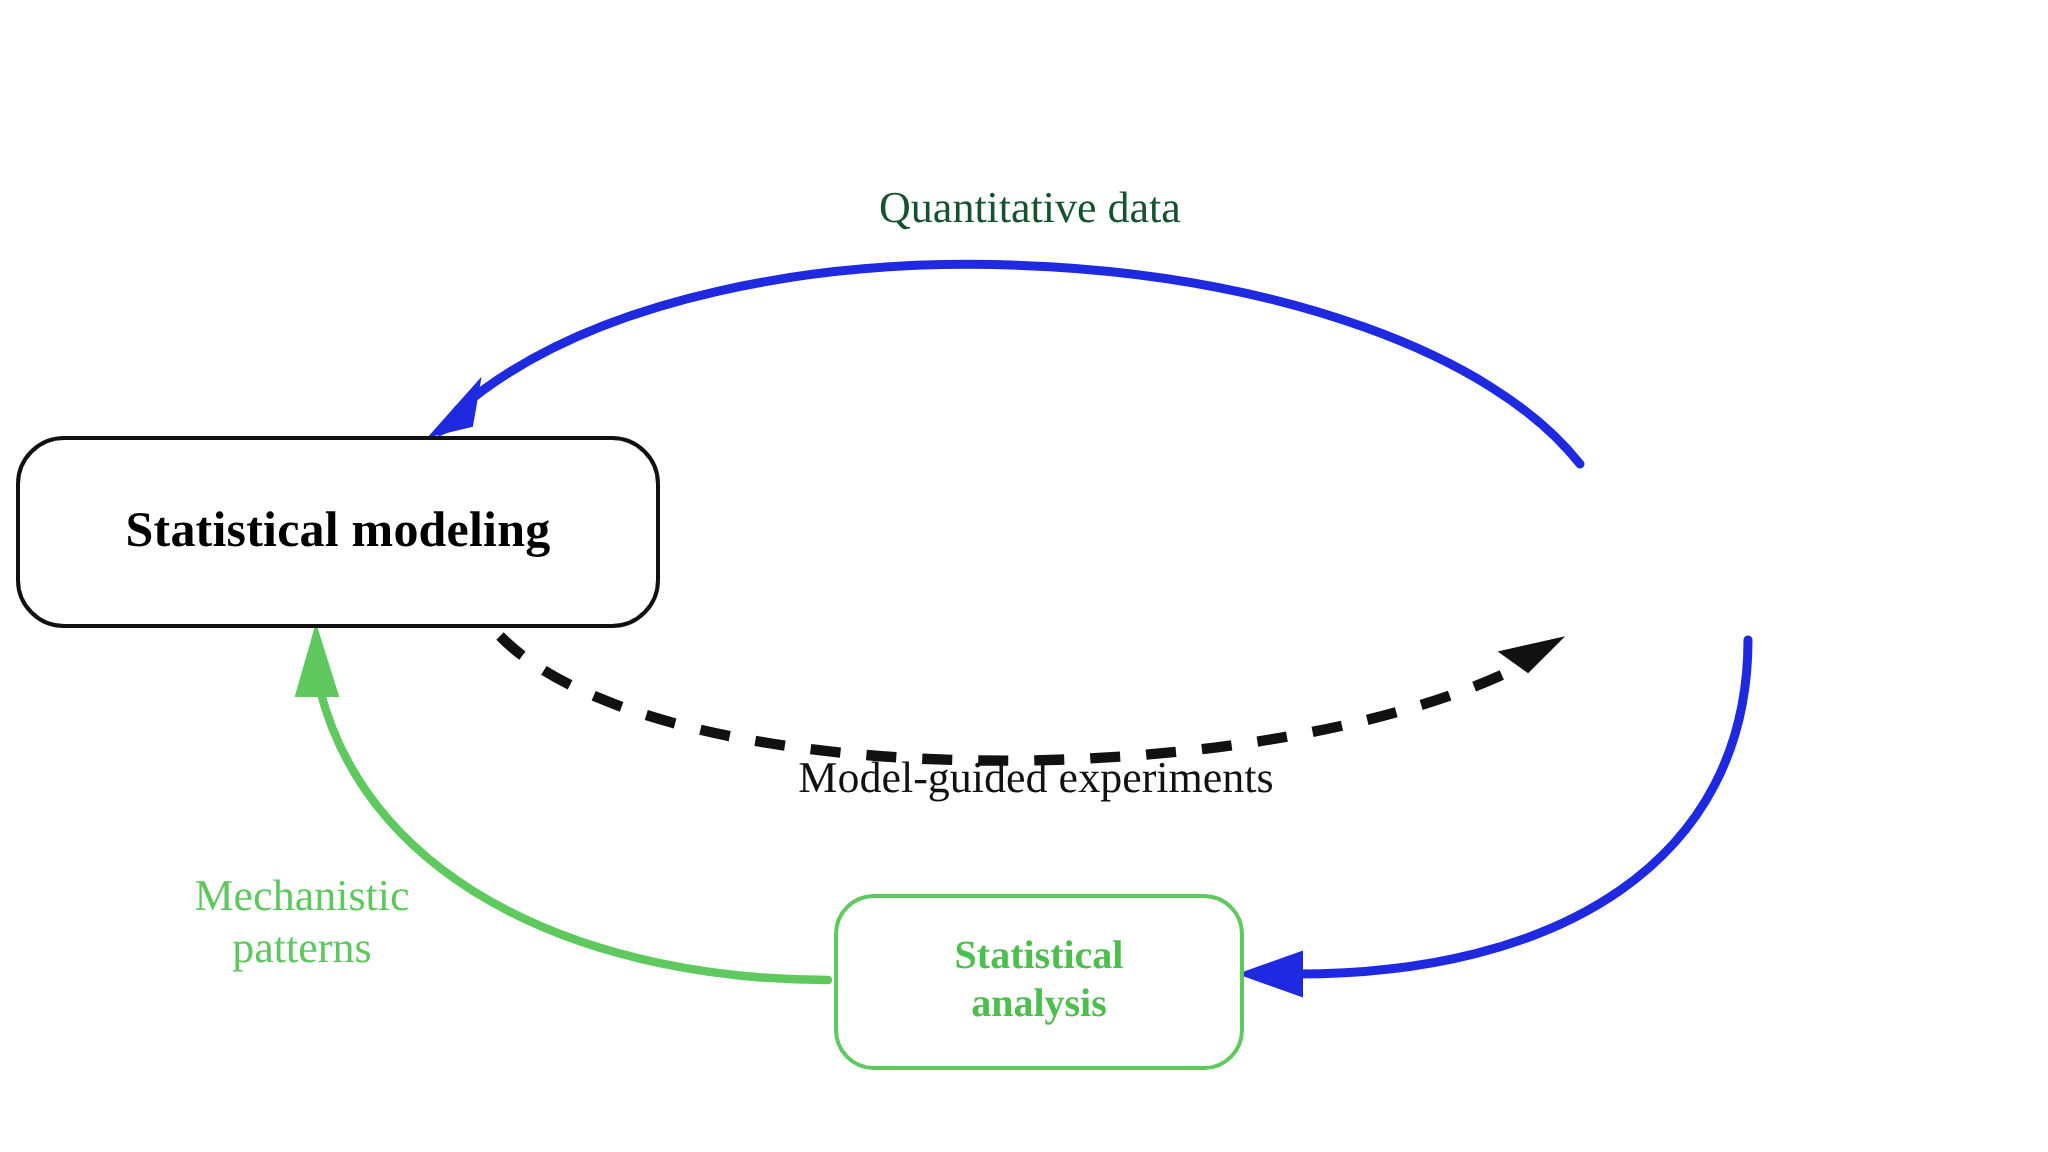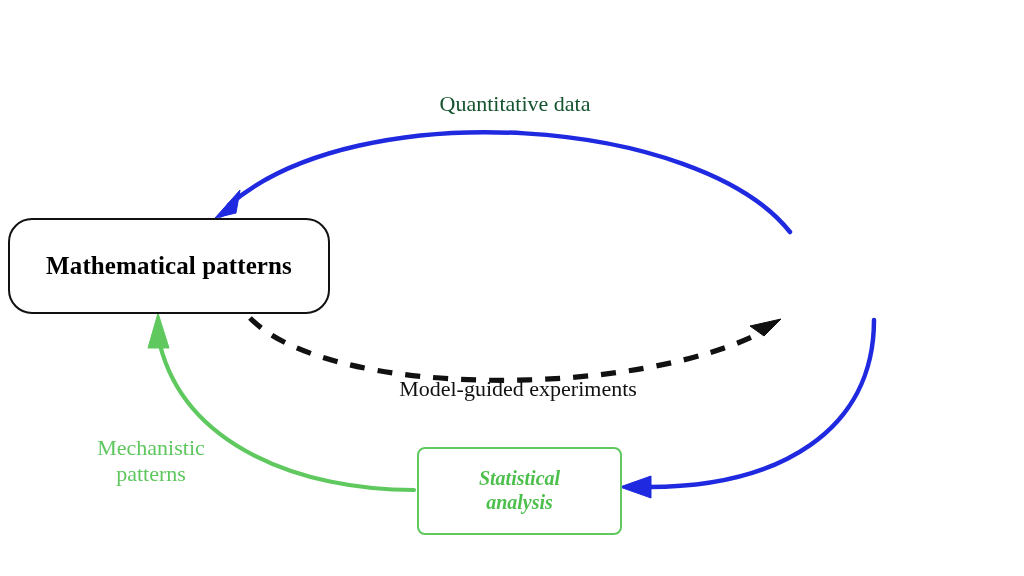--- a/index.html
+++ b/index.html
@@ -59,24 +59,23 @@
     color: #1f2ae0;
     font-size: 20px;
     padding: 0 10px;
   }
   #node-stats {
     left: 417px;
     top: 447px;
     width: 205px;
     height: 88px;
     border: 2.4px solid #5fc95f;
-    border-radius: 8px;
+    border-radius: 20px;
     color: #4cbf4c;
     font-size: 20px;
-    font-style: italic;
   }
   .edge-label {
     position: absolute;
     text-align: center;
     line-height: 1.2;
     white-space: pre-line;
   }
   #label-quant {
     left: 390px;
     top: 64px;
@@ -125,21 +124,21 @@
       <path d="M 620 487 L 651 476 L 651 498 Z" fill="#1f2ae0" stroke="#1f2ae0" stroke-width="1"></path>
     </g>
 
     <g>
       <path d="M 414 490 C 300 490 186 446 160 345" fill="none" stroke="#5fc95f" stroke-width="4.2" stroke-linecap="round"></path>
       <path d="M 158 313 L 148 348 L 169 348 Z" fill="#5fc95f" stroke="#5fc95f" stroke-width="1"></path>
     </g>
   </svg>
 
   <div class="node" id="node-math">
-    <span class="node-label">Mathematical patterns</span>
+    <span class="node-label">Statistical modeling</span>
   </div>
 
 
   <div class="node" id="node-stats">
     <span class="node-label">Statistical
 analysis</span>
   </div>
 
   <div class="edge-label" id="label-quant">Quantitative data</div>
 

